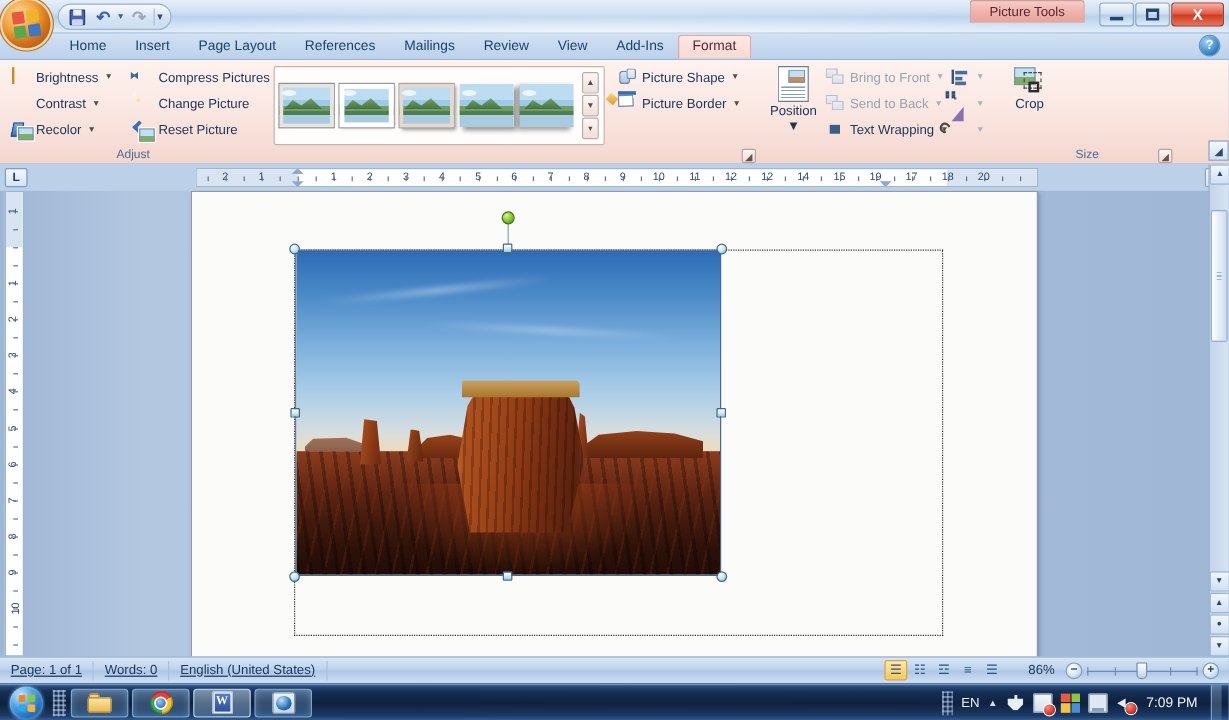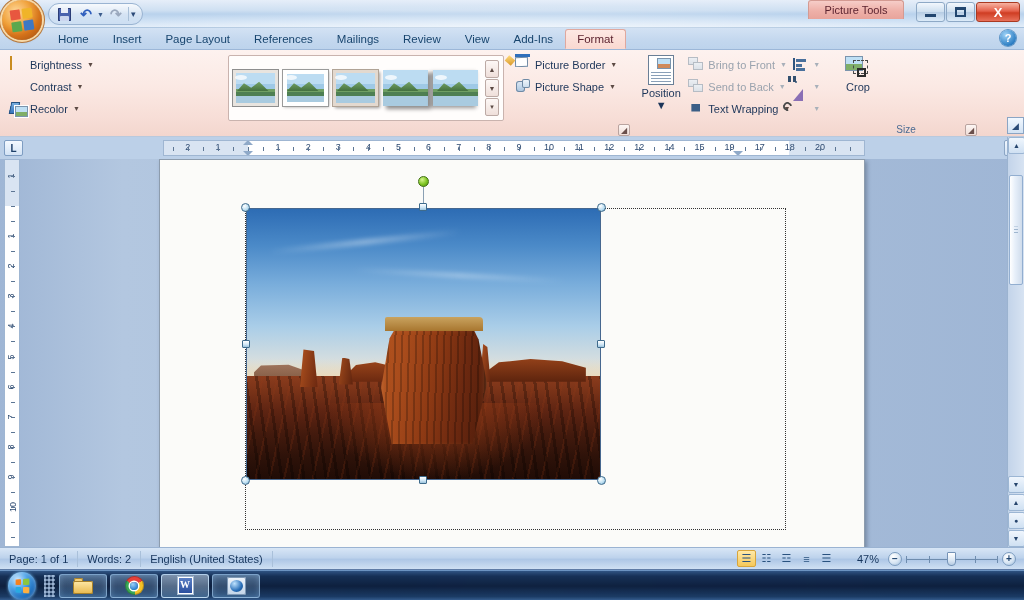--- a/index.html
+++ b/index.html
@@ -467,21 +467,21 @@
     display:flex;align-items:center;justify-content:center;font-size:9px;color:#2a4a75;
   }
 
   
   .statusbar {
     position:absolute; left:0; right:0; bottom:0; height:22px;
     background: linear-gradient(180deg,#d8e6f6 0%, #bed3ec 45%, #aec7e6 55%, #cfe0f3 100%);
     border-top:1px solid #9ab3d2;
     display:flex; align-items:center; font-size:11px; color:#16355c;
   }
-  .sb-item { padding:0 9px; height:16px; display:flex;align-items:center; border-right:1px solid #a9c0da; }
+  .sb-item { padding:0 9px; height:16px; display:flex;align-items:center; border-right:1px solid #a9c0da;text-decoration:underline; }
   .sb-right { margin-left:auto; display:flex; align-items:center; gap:3px; padding-right:8px; }
   .view-btns { display:flex; gap:1px; margin-right:6px; }
   .view-btn {
     width:19px;height:17px; display:flex;align-items:center;justify-content:center;
     border:1px solid transparent; border-radius:2px; font-size:11px; color:#29527f;
   }
   .view-btn.active { background:linear-gradient(180deg,#ffe9a8,#f6c85a); border-color:#d8a53c; }
   .zoom-pct { width:34px; text-align:right; margin-right:6px; font-size:11px; }
   .zoom-ctrl { display:flex; align-items:center; gap:4px; }
   .zoom-btn { width:14px;height:14px;border-radius:50%;
@@ -670,21 +670,39 @@
             </div>
             <div class="cmd">
               <span class="ico">
                   <span class="ic-recolor"></span>
                   <span class="ic-photo small" style="position:absolute;left:5px;top:3px;"></span>
                 </span>
               <span>Recolor</span>
               <span class="caret">▼</span>
             </div>
           </div>
-        </div>
+          <div class="cmdcol" style="width:110px;">
+            <div class="cmd">
+              <span class="ico"><span class="ic-compress"></span></span>
+              <span>Compress Pictures</span>
+            </div>
+            <div class="cmd">
+              <span class="ico"><span class="ic-photo"><span class="sunspot"></span></span></span>
+              <span>Change Picture</span>
+            </div>
+            <div class="cmd">
+              <span class="ico">
+                  <span class="ic-arrow-blue"></span>
+                  <span class="ic-photo small" style="position:absolute;left:4px;top:4px;"></span>
+                </span>
+              <span>Reset Picture</span>
+            </div>
+          </div>
+        </div>
+        <div class="grp-name">Adjust</div>
       </div>
       <div class="grp-sep"></div>
 
       <div class="grp" style="width:410px;">
         <div class="grp-body">
           <div class="gallery">
             <div class="thumb s1">
                 <div class="img"></div>
               </div>
             <div class="thumb s2">
@@ -700,27 +718,27 @@
                 <div class="img"></div>
               </div>
             <div class="gal-scroll">
               <div class="gal-btn">▲</div>
               <div class="gal-btn">▼</div>
               <div class="gal-btn">▾</div>
             </div>
           </div>
           <div class="cmdcol" style="width:125px; margin-left:6px;">
             <div class="cmd">
+              <span class="ico"><span class="ic-shape"></span></span>
+              <span>Picture Shape</span>
+              <span class="caret">▼</span>
+            </div>
+            <div class="cmd">
               <span class="ico"><span class="ic-border"><span class="pen"></span></span></span>
               <span>Picture Border</span>
-              <span class="caret">▼</span>
-            </div>
-            <div class="cmd">
-              <span class="ico"><span class="ic-shape"></span></span>
-              <span>Picture Shape</span>
               <span class="caret">▼</span>
             </div>
           </div>
         </div>
         <div class="dlg-launcher">◢</div>
       </div>
       <div class="grp-sep"></div>
 
       <div class="grp" style="width:197px;">
         <div class="grp-body">
@@ -948,32 +966,32 @@
       <div class="vs-selectobj">
         <div class="vs-btn">▼</div>
         <div class="vs-btn">▲</div>
         <div class="vs-round">●</div>
         <div class="vs-btn">▼</div>
       </div>
     </div>
 
     <div class="statusbar">
       <div class="sb-item">Page: 1 of 1</div>
-      <div class="sb-item">Words: 2</div>
+      <div class="sb-item">Words: 0</div>
       <div class="sb-item">English (United States)</div>
 
       <div class="sb-right">
         <div class="view-btns">
           <div class="view-btn active">☰</div>
           <div class="view-btn">☷</div>
           <div class="view-btn">☲</div>
           <div class="view-btn">≡</div>
           <div class="view-btn">☰</div>
         </div>
-        <div class="zoom-pct">47%</div>
+        <div class="zoom-pct">86%</div>
         <div class="zoom-ctrl">
           <div class="zoom-btn">−</div>
           <div class="zoom-track">
             <div class="line"></div>
             <div class="notch" style="left:0px;"></div>
             <div class="notch" style="left:23px;"></div>
             <div class="notch" style="left:46px;"></div>
             <div class="notch" style="left:69px;"></div>
             <div class="notch" style="left:91px;"></div>
             <div class="zoom-slider" style="left:41px;"></div>
@@ -1004,15 +1022,32 @@
           <span class="ico-chrome"></span>
         </div>
       <div class="tb-item active">
           <span class="ico-word"></span>
         </div>
       <div class="tb-item open">
           <span class="ico-media"></span>
         </div>
     </div>
 
+    <div class="tray">
+      <div class="tray-grip"></div>
+      <div class="tray-lang">EN</div>
+      <div class="tray-up">▲</div>
+      <div class="tray-ico ti-plug"></div>
+      <div class="tray-ico ti-flag"></div>
+      <div class="tray-ico ti-net">
+          <i></i>
+          <i></i>
+          <i></i>
+          <i></i>
+        </div>
+      <div class="tray-ico ti-monitor"></div>
+      <div class="tray-ico ti-vol"></div>
+      <div class="tray-clock">7:09 PM</div>
+      <div class="show-desktop"></div>
+    </div>
   </div>
 
 </div>
 
 </body></html>

